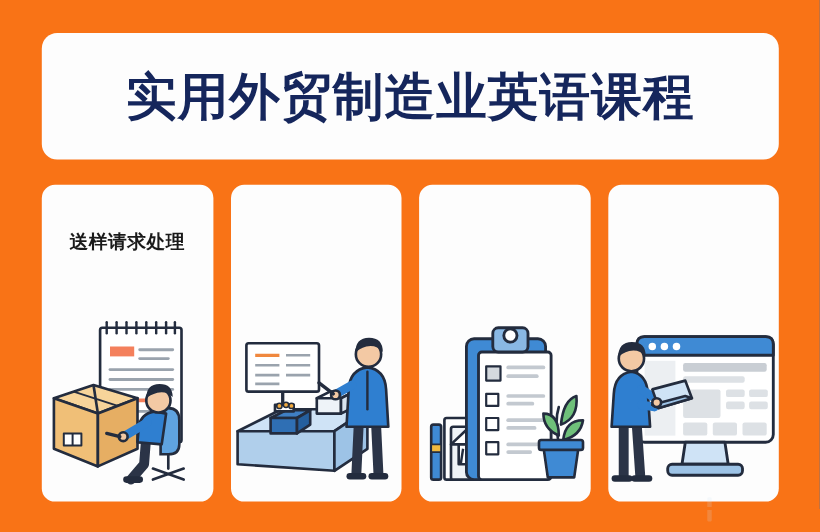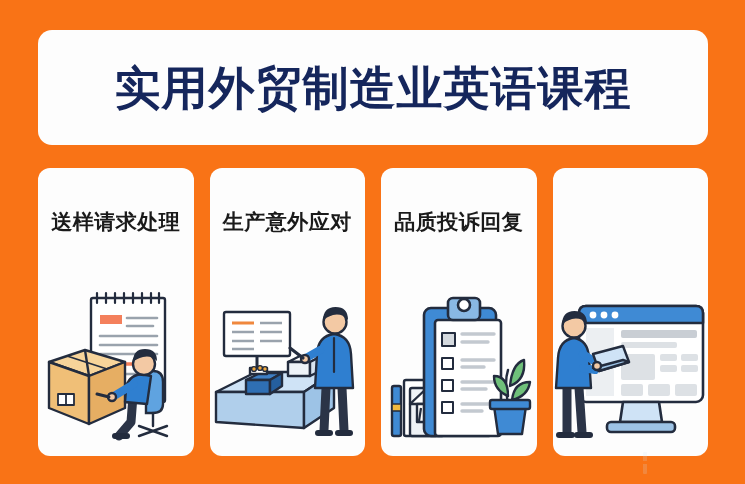--- a/index.html
+++ b/index.html
@@ -61,21 +61,21 @@
     background: #fdfdfd;
     border-radius: 12px;
     display: flex;
     flex-direction: column;
     align-items: center;
     overflow: hidden;
     position: relative;
   }
   .card-title {
     margin-top: 40px;
-    font-size: 21px;
+    font-size: 17px;
     font-weight: bold;
     color: #1a1a1a;
     letter-spacing: 0.5px;
     white-space: nowrap;
   }
   .card-art {
     position: absolute;
     left: 0;
     bottom: 10px;
     width: 100%;
@@ -173,21 +173,20 @@
             <line x1="68" y1="121" x2="56" y2="118" stroke-width="3"></line>
 
             <circle cx="103" cy="88" r="11" fill="#f3c9a4"></circle>
             <path d="M92 86 q0 -13 12 -13 q12 0 12 12 q-6 -6 -14 -4 q-7 2 -10 5 z" fill="#232c3e" stroke="none"></path>
           </g>
         </svg>
       </div>
     </div>
 
     <div class="feature-card">
-      <div class="card-title">生产意外应对</div>
       <div class="card-art">
         <svg width="155" height="170" viewBox="0 0 155 170" aria-hidden="true">
 
           <g stroke="#232c3e" stroke-width="2.4" stroke-linejoin="round">
             <rect x="14" y="36" width="66" height="44" rx="2" fill="#ffffff"></rect>
             <line x1="22" y1="47" x2="44" y2="47" stroke="#f0883e" stroke-width="3"></line>
             <g stroke="#9aa3ad" stroke-width="2.4">
               <line x1="50" y1="47" x2="72" y2="47"></line>
               <line x1="22" y1="56" x2="44" y2="56"></line>
               <line x1="50" y1="56" x2="72" y2="56"></line>
@@ -235,21 +234,20 @@
             <line x1="93" y1="82" x2="80" y2="72" stroke-width="3.2"></line>
 
             <circle cx="125" cy="46" r="11.5" fill="#f3c9a4"></circle>
             <path d="M113 45 q0 -14 12.5 -14 q12.5 0 12.5 13 q-6 -7 -15 -5 q-7 2 -10 6 z" fill="#232c3e" stroke="none"></path>
           </g>
         </svg>
       </div>
     </div>
 
     <div class="feature-card">
-      <div class="card-title">品质投诉回复</div>
       <div class="card-art">
         <svg width="150" height="170" viewBox="0 0 150 170" aria-hidden="true">
 
           <g stroke="#232c3e" stroke-width="2.4" stroke-linejoin="round">
             <rect x="8" y="110" width="9" height="50" rx="2" fill="#3f8ad4"></rect>
             <rect x="8" y="128" width="9" height="7" fill="#f0b93e" stroke-width="1.6"></rect>
             <rect x="20" y="104" width="34" height="56" rx="2" fill="#ffffff"></rect>
             <rect x="26" y="112" width="34" height="48" rx="2" fill="#eef2f6"></rect>
             <polygon points="26,128 43,112 60,128" fill="#ffffff"></polygon>
             <rect x="33" y="128" width="20" height="18" fill="#ffffff"></rect>

